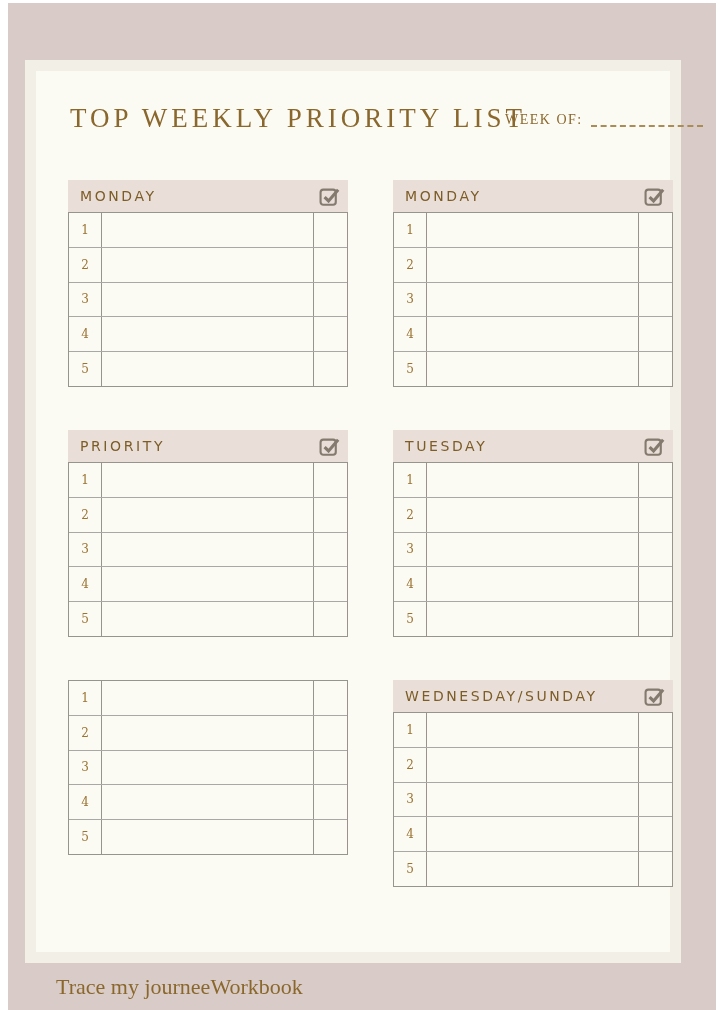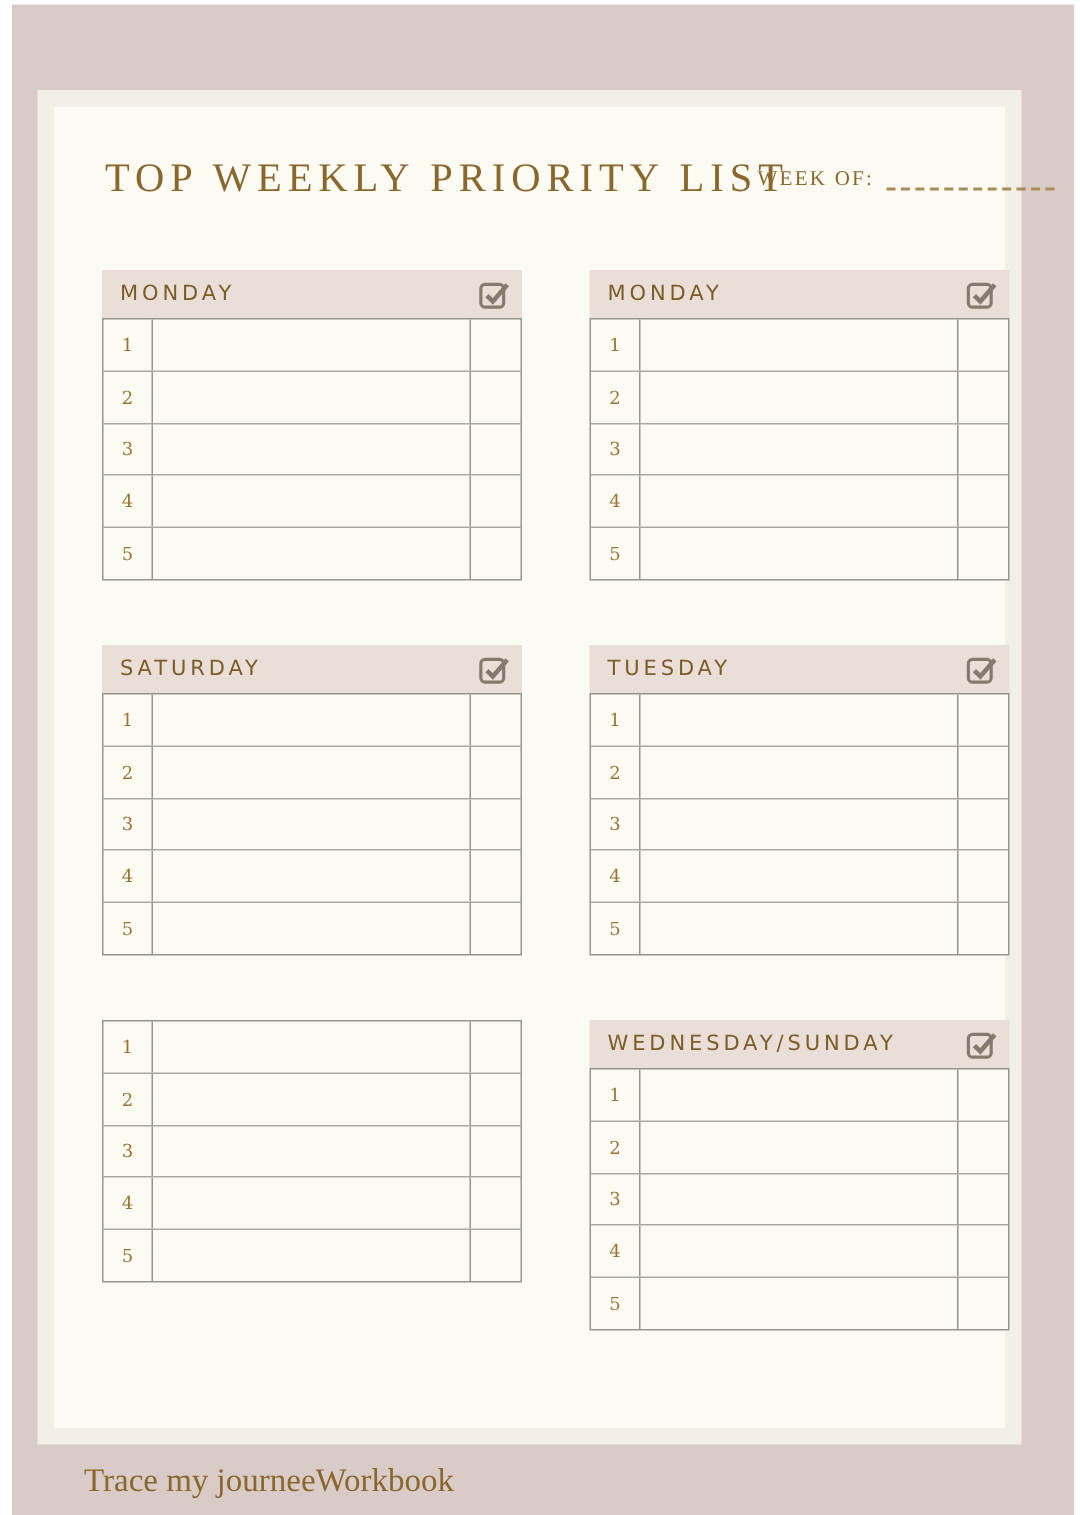--- a/index.html
+++ b/index.html
@@ -171,21 +171,21 @@
                 <div class="task-row">
                   <div class="num-cell">5</div>
                   <div class="task-cell"></div>
                   <div class="check-cell"></div>
                 </div>
               </div>
   </div>
 
   <div class="card">
     <div class="card-header">
-      <span class="day-label">SATURDAY</span>
+      <span class="day-label">PRIORITY</span>
       <span class="checkbox-icon">
         <svg width="22" height="22" viewBox="0 0 24 24">
           <rect x="2.8" y="5" width="16.6" height="16.6" rx="3" fill="none" stroke="#857a6e" stroke-width="2.3"></rect>
           <path d="M7.2 13.2 L11.5 17.4 L22 5.2" fill="none" stroke="#857a6e" stroke-width="3.4"></path>
         </svg>
       </span>
     </div>
     <div class="card-body">
                 <div class="task-row">
                   <div class="num-cell">1</div>

